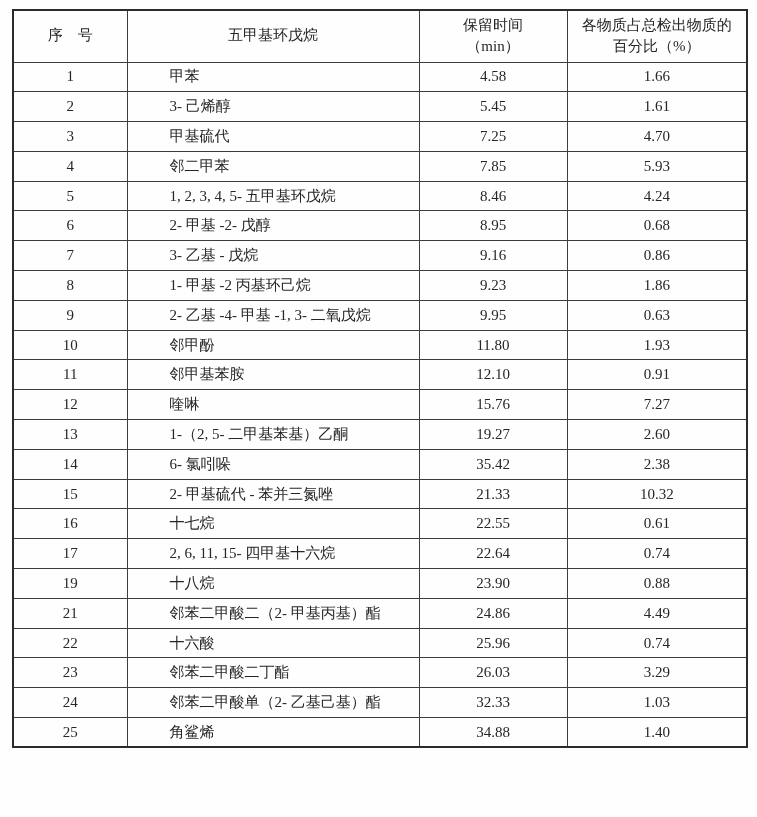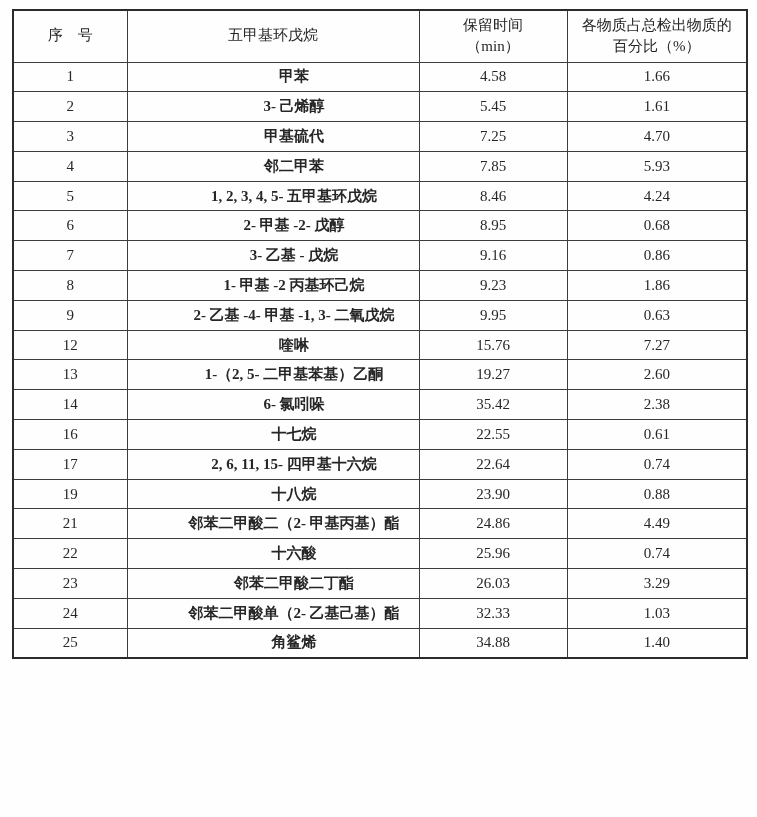--- a/index.html
+++ b/index.html
@@ -31,21 +31,21 @@
     font-weight: normal;
     font-size: 15px;
     padding: 0;
     overflow: hidden;
     white-space: nowrap;
   }
   .doc-table thead tr { height: 52px; }
   .doc-table tbody tr { height: 29.8px; }
   th.h-cell { text-align: center; vertical-align: middle; line-height: 1.45; }
   td.c-no, td.c-rt, td.c-pct { text-align: center; vertical-align: middle; }
-  td.c-name { text-align: center; padding-left: 42px; vertical-align: middle; font-weight: bold; }
+  td.c-name { text-align: left; padding-left: 42px; vertical-align: middle; }
   .col-no   { width: 114px; }
   .col-name { width: 292px; }
   .col-rt   { width: 148px; }
   .col-pct  { width: 180px; }
 </style>
 </head>
 <body>
 
 <div class="page">
   <table class="doc-table">
@@ -126,21 +126,33 @@
     <td class="c-pct">1.86</td>
   </tr>
 
   <tr>
     <td class="c-no">9</td>
     <td class="c-name">2- 乙基 -4- 甲基 -1, 3- 二氧戊烷</td>
     <td class="c-rt">9.95</td>
     <td class="c-pct">0.63</td>
   </tr>
 
-
+  <tr>
+    <td class="c-no">10</td>
+    <td class="c-name">邻甲酚</td>
+    <td class="c-rt">11.80</td>
+    <td class="c-pct">1.93</td>
+  </tr>
+
+  <tr>
+    <td class="c-no">11</td>
+    <td class="c-name">邻甲基苯胺</td>
+    <td class="c-rt">12.10</td>
+    <td class="c-pct">0.91</td>
+  </tr>
 
   <tr>
     <td class="c-no">12</td>
     <td class="c-name">喹啉</td>
     <td class="c-rt">15.76</td>
     <td class="c-pct">7.27</td>
   </tr>
 
   <tr>
     <td class="c-no">13</td>
@@ -149,20 +161,26 @@
     <td class="c-pct">2.60</td>
   </tr>
 
   <tr>
     <td class="c-no">14</td>
     <td class="c-name">6- 氯吲哚</td>
     <td class="c-rt">35.42</td>
     <td class="c-pct">2.38</td>
   </tr>
 
+  <tr>
+    <td class="c-no">15</td>
+    <td class="c-name">2- 甲基硫代 - 苯并三氮唑</td>
+    <td class="c-rt">21.33</td>
+    <td class="c-pct">10.32</td>
+  </tr>
 
   <tr>
     <td class="c-no">16</td>
     <td class="c-name">十七烷</td>
     <td class="c-rt">22.55</td>
     <td class="c-pct">0.61</td>
   </tr>
 
   <tr>
     <td class="c-no">17</td>

